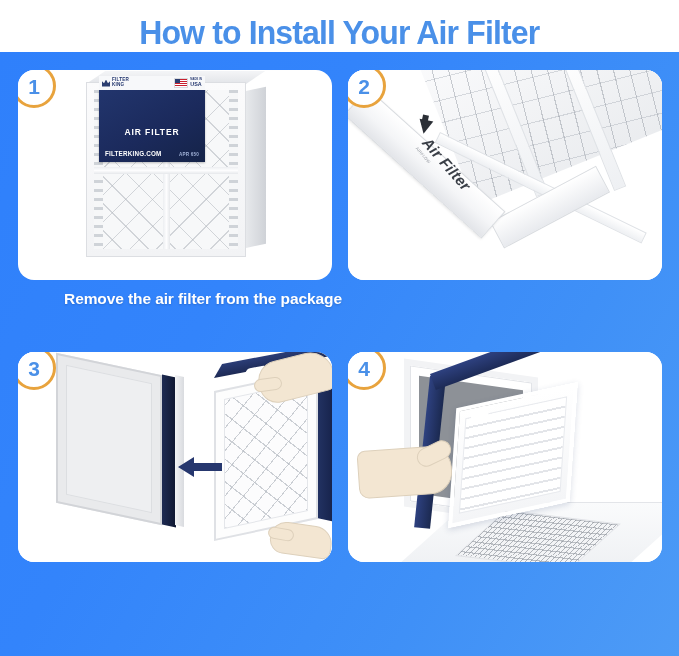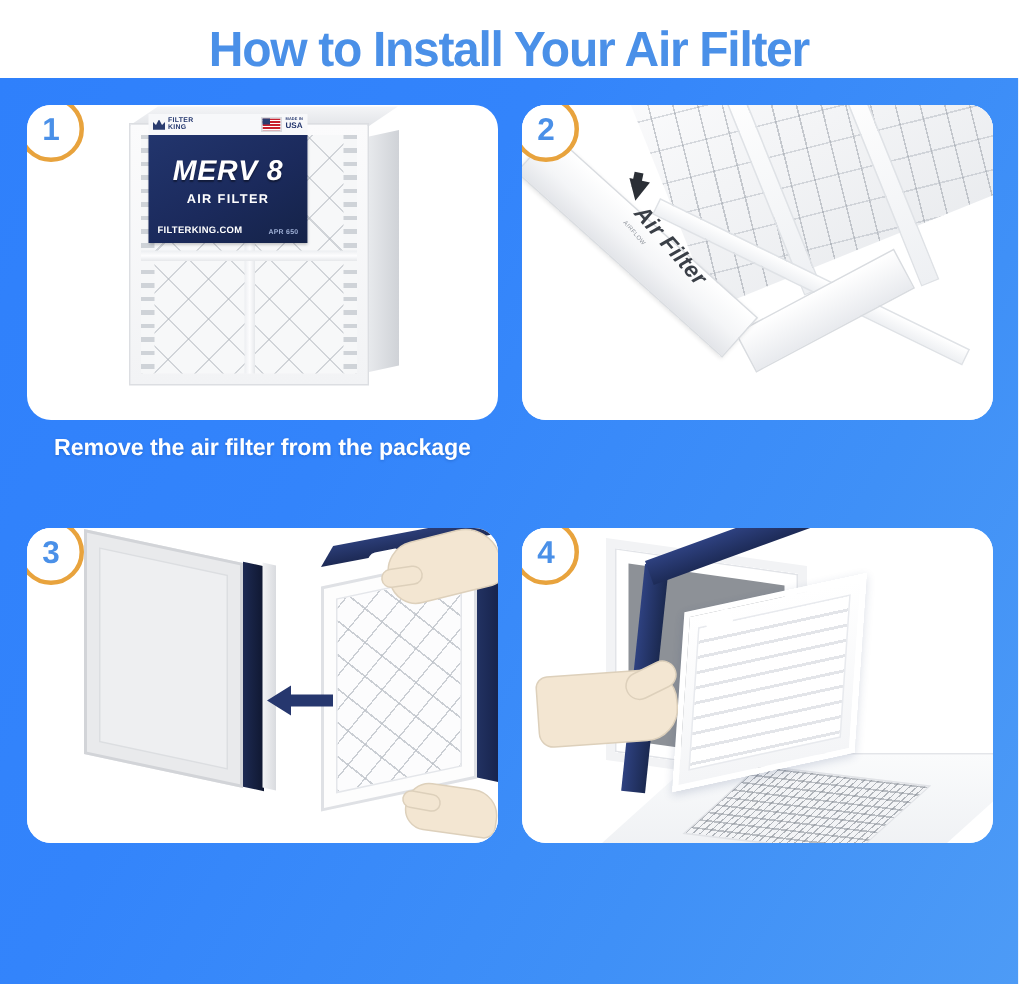--- a/index.html
+++ b/index.html
@@ -91,20 +91,21 @@
   .caption {
     margin-top: 9px;
     width: 314px;
     text-align: center;
     color: #ffffff;
     font-size: 15.5px;
     font-weight: bold;
     line-height: 1.32;
     text-shadow: 0 1px 2px rgba(10,50,120,0.28);
     letter-spacing: -0.1px;
+    margin-left: 28px;
   }
   .art {
     position: absolute;
     inset: 0;
   }
 
   
   .filt-wrap {
     position: absolute;
     left: 68px; top: 12px;
@@ -570,21 +571,20 @@
                   </span>
                 </div>
                 <div class="usa">
                   <span class="flag"></span>
                   <span class="usa-txt">
                     <span class="sm">MADE IN</span>
                     <span>USA</span>
                   </span>
                 </div>
               </div>
-              <div class="merv">MERV 8</div>
               <div class="airfilter">AIR FILTER</div>
               <div class="label-bot">
                 <span class="lb-site">FILTERKING.COM</span>
                 <span class="lb-apr">APR 650</span>
               </div>
             </div>
           </div>
         </div>
       </div>
       <div class="caption">Remove the air filter from the package</div>

